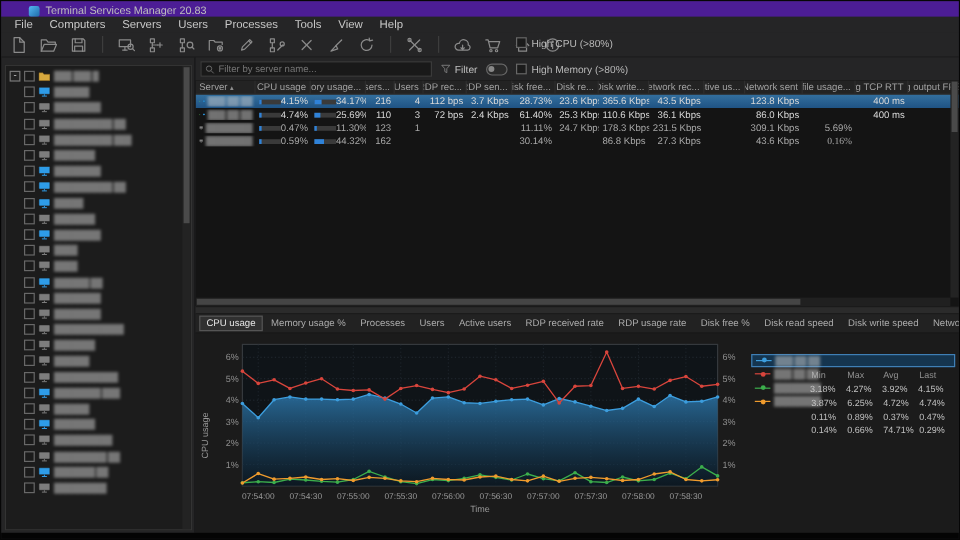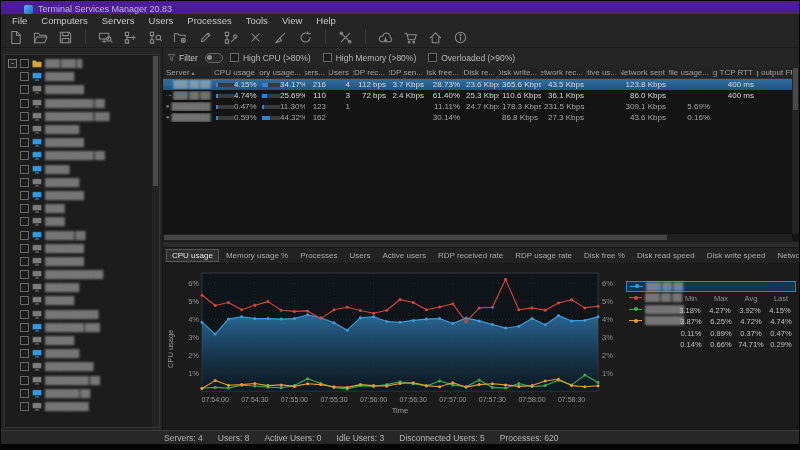--- a/index.html
+++ b/index.html
@@ -60,21 +60,21 @@
   
   .charttabs{height:15px;display:flex;align-items:center;gap:2px;padding-left:3px;background:#222;border-bottom:1px solid #161616;flex:none;overflow:hidden;}
   .ctab{font-size:8px;color:#ababab;padding:1px 5px;white-space:nowrap;}
   .ctab.active{border:1px solid #555;background:#303030;color:#e5e5e5;}
   .chartpanel{height:163px;display:flex;background:#1b1b1b;padding:3px 2px 0 2px;gap:2px;flex:none;}
   .ylab{writing-mode:vertical-rl;transform:rotate(180deg);font-size:7.5px;color:#9a9a9a;display:flex;align-items:center;justify-content:center;width:11px;flex:none;}
   .legend{width:170px;flex:none;font-size:7.5px;color:#c0c0c0;padding-top:2px;}
   .lg-head,.lg-row{display:flex;height:11.5px;align-items:center;box-sizing:border-box;}
   .lg-head{color:#8f8f8f;}
   .lg-name{flex:1;display:flex;align-items:center;gap:3px;min-width:0;padding-left:3px;}
-  .lg-v{width:30px;text-align:center;flex:none;margin-top:48px;}
+  .lg-v{width:30px;text-align:left;flex:none;margin-top:48px;}
   .lg-row.selected{border:1px solid #3f7fb5;background:#15354f;}
   .lg-swatch{width:13px;height:7px;position:relative;flex:none;}
   .lg-swatch .ln{position:absolute;left:0;right:0;top:3px;height:1px;}
   .lg-swatch .dt{position:absolute;left:4.5px;top:1.5px;width:4px;height:4px;border-radius:50%;}
   
   .statusbar{height:13px;background:#272727;border-top:1px solid #3a3a3a;display:flex;align-items:center;gap:15px;padding-left:163px;font-size:8.5px;color:#b5b5b5;flex:none;}
   .bottomedge{height:5px;background:#040404;flex:none;}
 </style>
 </head>
 <body>
@@ -435,28 +435,35 @@
           </div>
           <div class="vtrack">
             <div class="vthumb" style="top: 1px; height: 130px;"></div>
           </div>
         </div>
     </div>
 
     <div class="content">
 
       <div class="filterrow">
+        <div class="filterinput">
+          <svg width="8" height="8" viewBox="0 0 10 10">
+              <circle cx="4" cy="4" r="2.8" fill="none" stroke="#6d6d6d" stroke-width="1"></circle>
+              <line x1="6.2" y1="6.2" x2="9" y2="9" stroke="#6d6d6d" stroke-width="1"></line>
+            </svg>
+          <input placeholder="Filter by server name..." style="">
+        </div>
         <div class="flabel">
           <svg width="9" height="9" viewBox="0 0 16 16">
               <path d="M2 2.5h12L9.5 7.5v6l-3-1.8V7.5z" fill="none" stroke="#8a8a8a" stroke-width="1.2"></path>
             </svg>
           <span>Filter</span>
         </div>
         <div class="toggle"></div>
-        <div id="filteropts" style="display:flex;gap:12px;">
+        <div id="filteropts" style="display:flex;gap:12px;flex-direction:column;">
             <label class="filteropt">
               <span class="cb"></span>
               <span>High CPU (&gt;80%)</span>
             </label>
             <label class="filteropt">
               <span class="cb"></span>
               <span>High Memory (&gt;80%)</span>
             </label>
             <label class="filteropt">
               <span class="cb"></span>
@@ -656,21 +663,21 @@
               <div class="td" style="width: 24px;">162</div>
               <div class="td" style="width: 24px;"></div>
               <div class="td" style="width: 36px;"></div>
               <div class="td" style="width: 38px;"></div>
               <div class="td" style="width: 36px;">30.14%</div>
               <div class="td" style="width: 36px;"></div>
               <div class="td" style="width: 42px;">86.8 Kbps</div>
               <div class="td" style="width: 46px;">27.3 Kbps</div>
               <div class="td" style="width: 34px;"></div>
               <div class="td" style="width: 48px;">43.6 Kbps</div>
-              <div class="td" style="width: 44px;">0.16%</div>
+              <div class="td" style="width: 44px; font-family: Liberation Serif, serif;">0.16%</div>
               <div class="td" style="width: 44px;"></div>
               <div class="td" style="width: 48px;"></div>
               <div class="td" style="width: 36px;"></div>
             </div>
           </div>
         <div class="hscroll">
             <div class="hthumb"></div>
           </div>
         <div class="vtrack" style="bottom:7px;">
             <div class="vthumb" style="top:1px;height:42px;"></div>
@@ -930,22 +937,14 @@
               <div class="lg-v">0.14%</div>
               <div class="lg-v">0.66%</div>
               <div class="lg-v">74.71%</div>
               <div class="lg-v">0.29%</div>
             </div>
           </div>
       </div>
     </div>
   </div>
 
-  <div class="statusbar" id="statusbar">
-      <span>Servers: 4</span>
-      <span>Users: 8</span>
-      <span>Active Users: 0</span>
-      <span>Idle Users: 3</span>
-      <span>Disconnected Users: 5</span>
-      <span>Processes: 620</span>
-    </div>
   <div class="bottomedge"></div>
 </div>
 
 </body></html>

